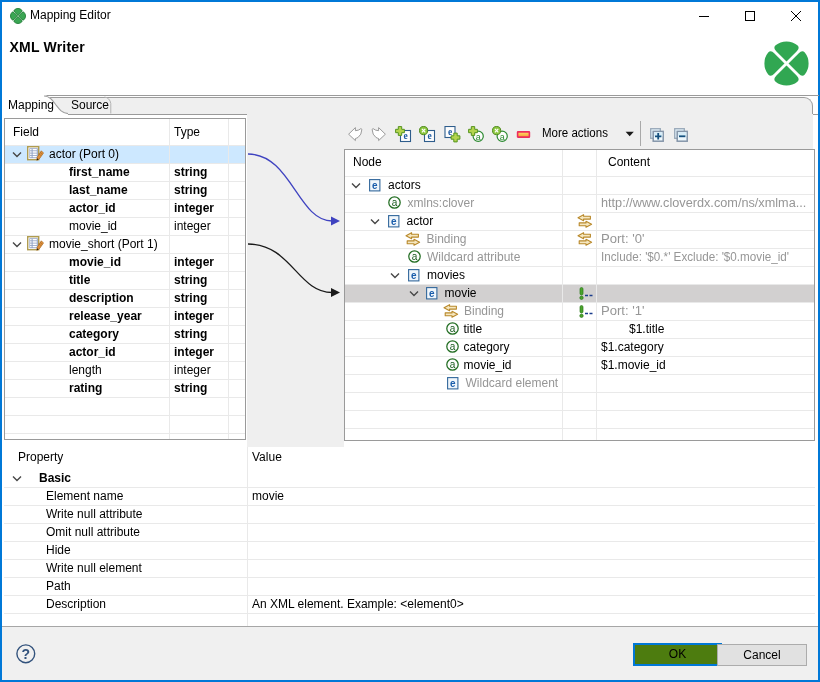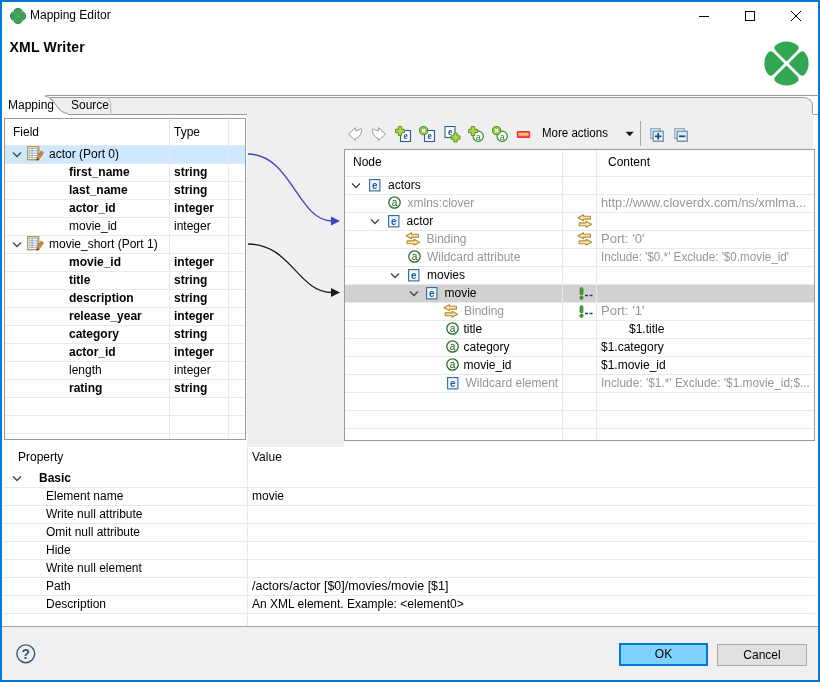--- a/index.html
+++ b/index.html
@@ -342,21 +342,20 @@
       <circle cx="6.5" cy="6.5" r="5.7" fill="#fdfdfd" stroke="#226d22" stroke-width="1.25"></circle>
       <text x="6.5" y="10.2" font-size="10" font-family="Liberation Sans" fill="#15581a" text-anchor="middle">a</text>
     </svg>
     <div class="txt" style="left:461.5px;top:354px;">movie_id</div>
     <div class="txt " style="left:599px;top:354px;"><span style="display:inline-block;transform:scaleX(1.0);transform-origin:0 50%;">$1.movie_id</span></div>
 <svg class="abs" style="left:444.5px;top:374.5px;" width="12" height="13" viewBox="0 0 12 13">
       <rect x="0.6" y="0.6" width="10.3" height="11.3" fill="#f0f6fb" stroke="#33689c" stroke-width="1.1"></rect>
       <text x="5.8" y="9.6" font-size="10" font-weight="bold" font-family="Liberation Sans" fill="#1a5dab" text-anchor="middle">e</text>
     </svg>
     <div class="txt gray" style="left:463.5px;top:372px;">Wildcard element</div>
-    <div class="txt gray" style="left:599px;top:372px;"><span style="display:inline-block;transform:scaleX(0.99);transform-origin:0 50%;">Include: '$1.*' Exclude: '$1.movie_id;$...</span></div>
 <div class="txt" style="left:16px;top:446px;">Property</div>
 <div class="txt" style="left:250px;top:446px;">Value</div>
 <div class="hline" style="left:2px;top:485px;width:811px;"></div>
 <div class="hline" style="left:2px;top:503px;width:811px;"></div>
 <div class="hline" style="left:2px;top:521px;width:811px;"></div>
 <div class="hline" style="left:2px;top:539px;width:811px;"></div>
 <div class="hline" style="left:2px;top:557px;width:811px;"></div>
 <div class="hline" style="left:2px;top:575px;width:811px;"></div>
 <div class="hline" style="left:2px;top:593px;width:811px;"></div>
 <div class="hline" style="left:2px;top:611px;width:811px;"></div>
@@ -365,24 +364,23 @@
       <path d="M1 1.5 L5 5.5 L9 1.5" fill="none" stroke="#474747" stroke-width="1.4"></path>
     </svg>
 <div class="txt b" style="left:25px;top:467px;padding-left:12px;">Basic</div>
 <div class="txt" style="left:44px;top:485px;">Element name</div>
 <div class="txt" style="left:250px;top:485px;">movie</div>
 <div class="txt" style="left:44px;top:503px;">Write null attribute</div>
 <div class="txt" style="left:44px;top:521px;">Omit null attribute</div>
 <div class="txt" style="left:44px;top:539px;">Hide</div>
 <div class="txt" style="left:44px;top:557px;">Write null element</div>
 <div class="txt" style="left:44px;top:575px;">Path</div>
-<div class="txt" style="left:250px;top:575px;"><span style="display:inline-block;transform:scaleX(1.037);transform-origin:0 50%;">/actors/actor [$0]/movies/movie [$1]</span></div>
 <div class="txt" style="left:44px;top:593px;">Description</div>
 <div class="txt" style="left:250px;top:593px;">An XML element. Example: &lt;element0&gt;</div>
 <div class="abs" style="left:0px;top:625px;width:816px;height:53px;background:#f0f0f0;"></div>
 <div class="abs" style="left:0px;top:624px;width:816px;height:1px;background:#a6a6a6;"></div>
 <svg class="abs" style="left:14px;top:642px;" width="20" height="20" viewBox="0 0 20 20">
       <circle cx="9.8" cy="9.8" r="8.9" fill="none" stroke="#32527c" stroke-width="1.4"></circle>
       <text x="9.8" y="14.6" font-size="14" font-weight="bold" font-family="Liberation Sans" fill="#32527c" text-anchor="middle">?</text>
     </svg>
-<div class="abs" style="left:617px;top:641px;width:89px;height:23px;background:#7dd3fc;border:2px solid #0078d7;text-align:center;line-height:19px;font-size:12px;">OK</div>
+<div class="abs" style="left:631px;top:641px;width:89px;height:23px;background:#4d7c0f;border:2px solid #0078d7;text-align:center;line-height:19px;font-size:12px;">OK</div>
 <div class="abs" style="left:715px;top:642px;width:90px;height:22px;background:#e1e1e1;border:1px solid #acacac;text-align:center;line-height:20px;font-size:12px;">Cancel</div>
 </div>
 
 </body></html>

